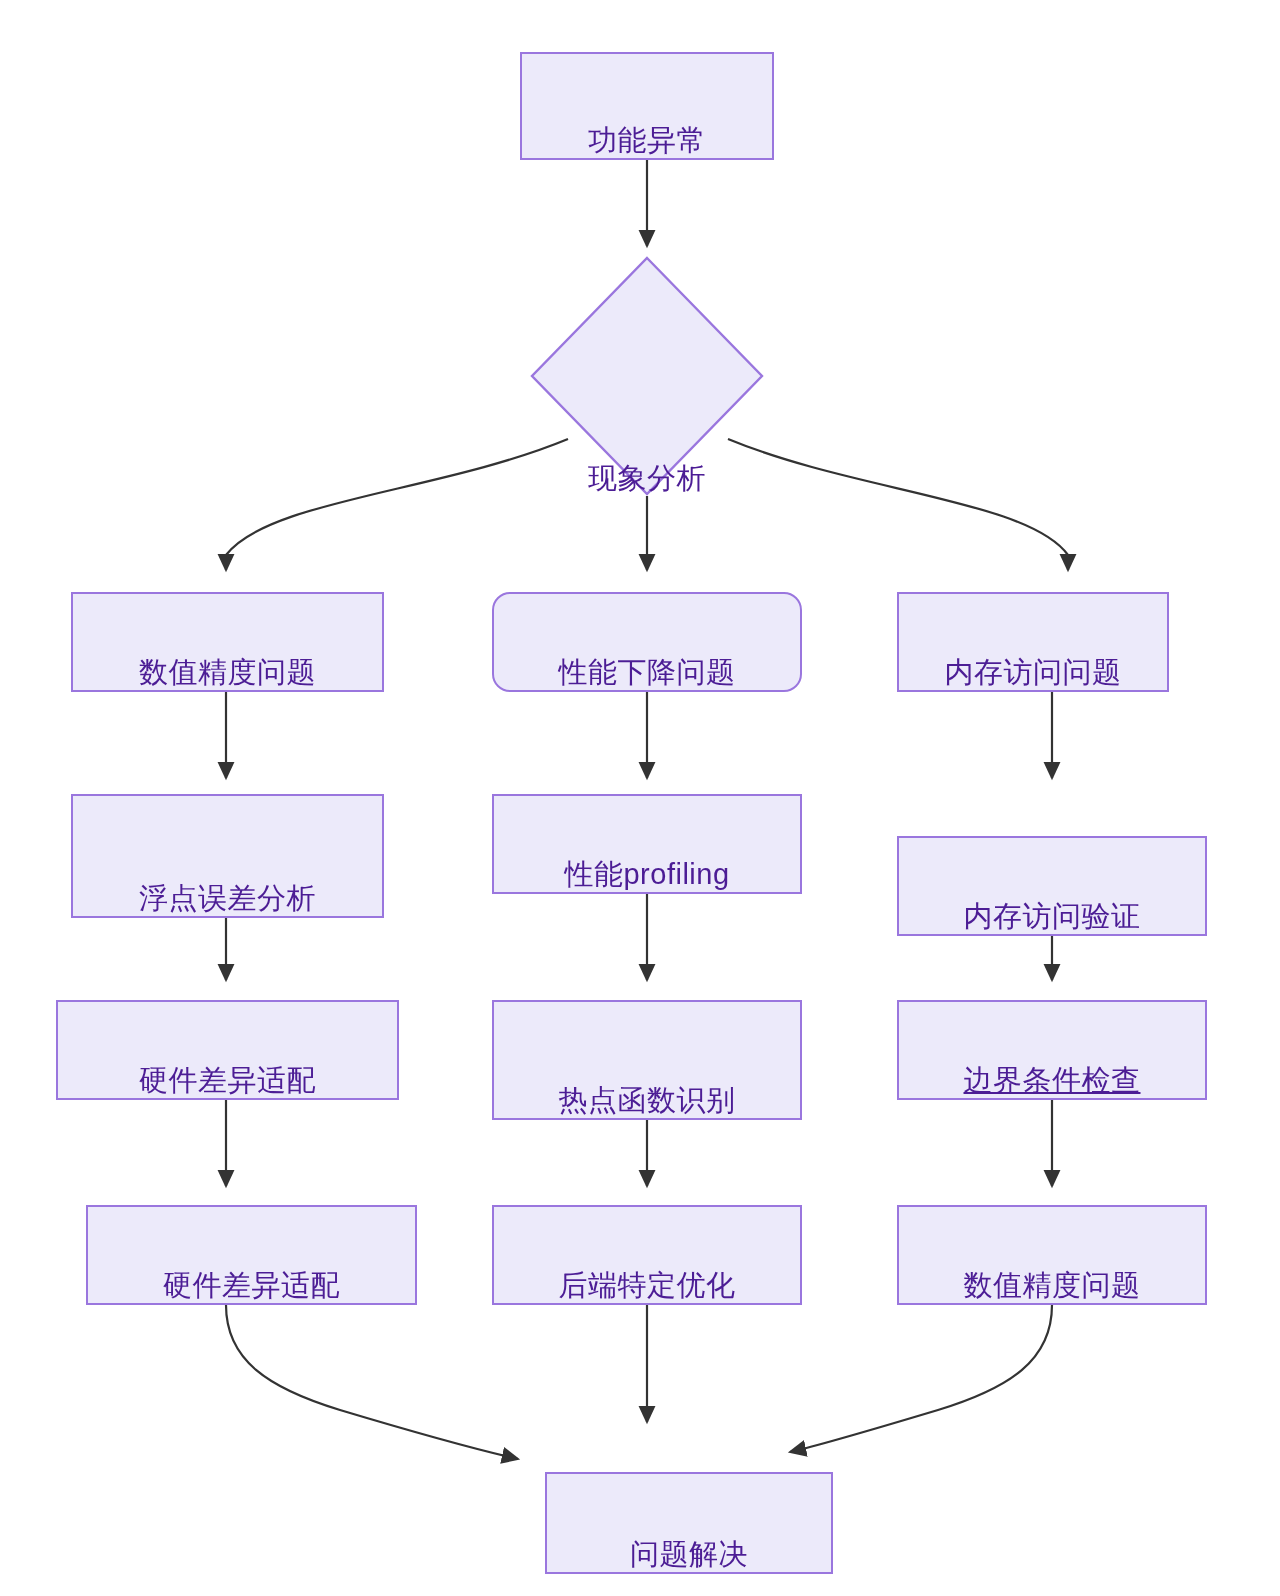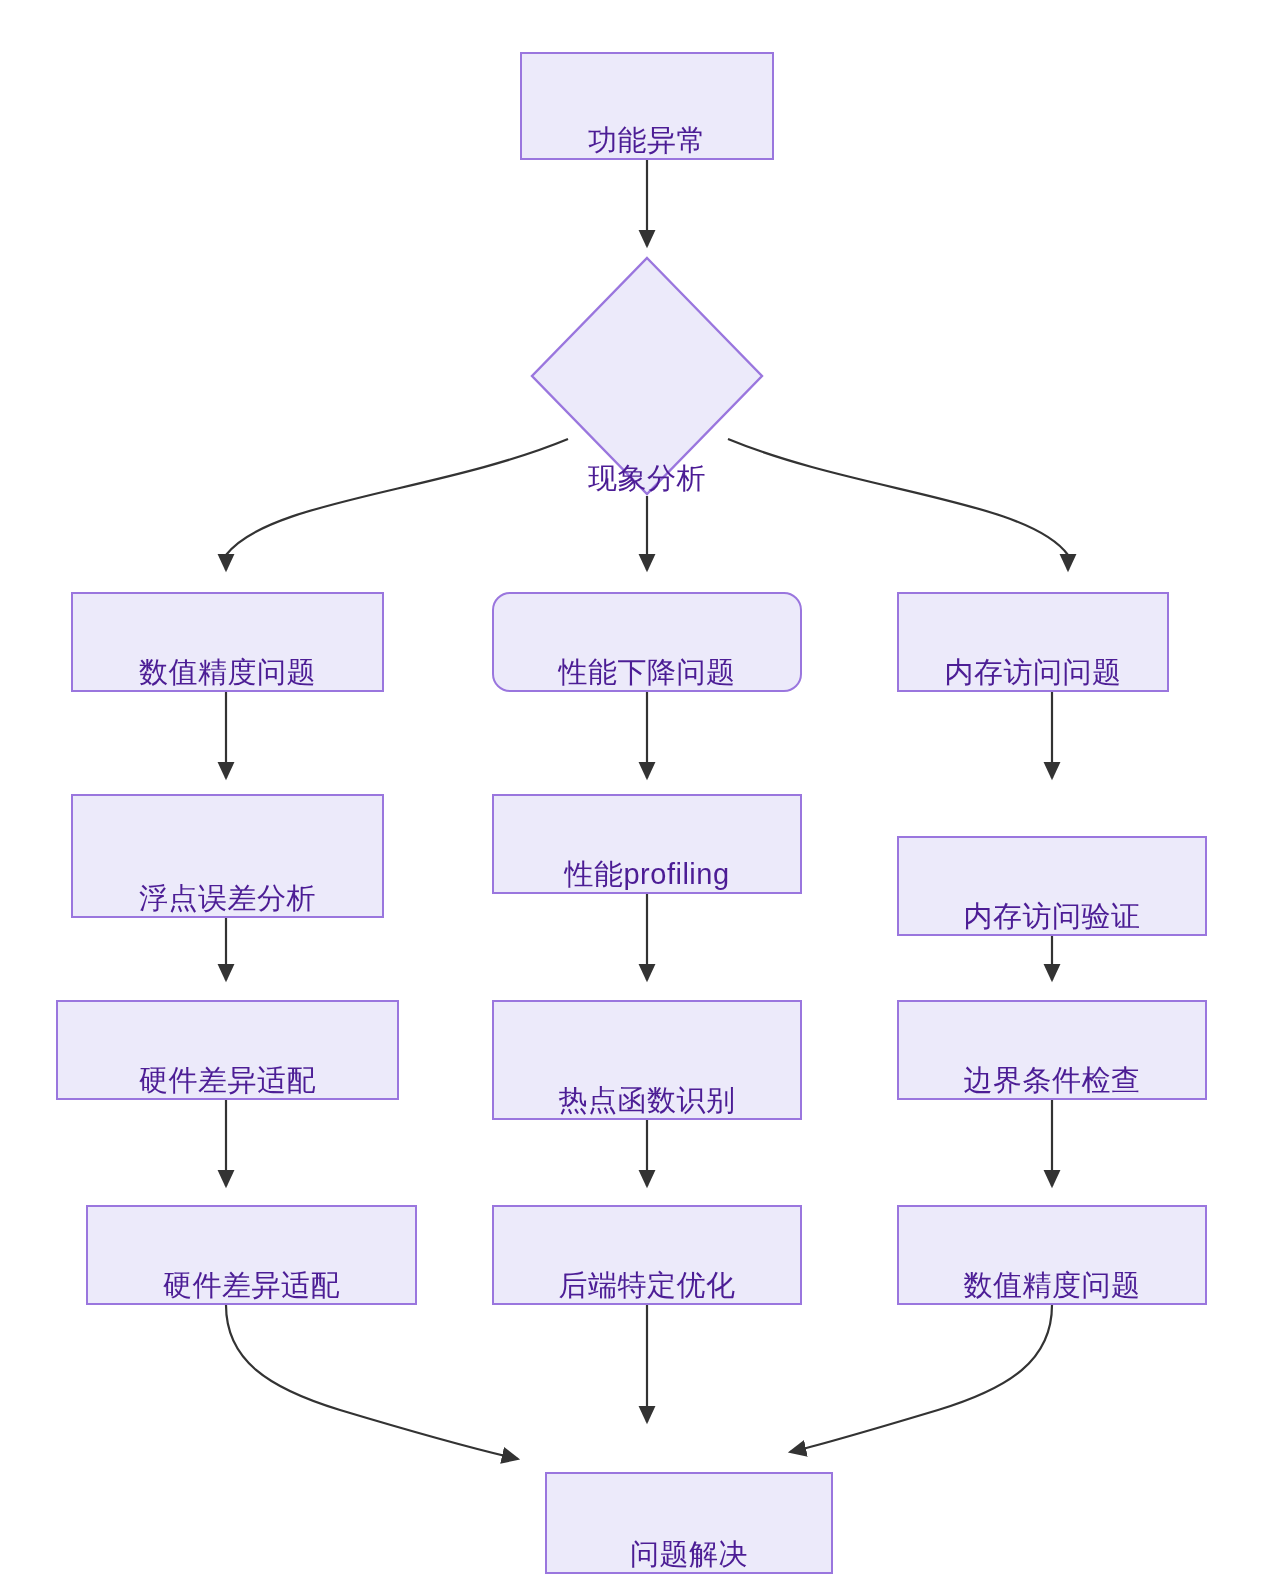--- a/index.html
+++ b/index.html
@@ -128,21 +128,21 @@
   <div class="node" style="left:897px; top:794px; width:310px; height:100px;margin-top:42px;">
     <span class="node-label">内存访问验证</span>
   </div>
 
   <div class="node" style="left:56px; top:1000px; width:343px; height:100px;">
     <span class="node-label">硬件差异适配</span>
   </div>
   <div class="node" style="left:492px; top:1000px; width:310px; height:120px;">
     <span class="node-label">热点函数识别</span>
   </div>
-  <div class="node" style="left:897px; top:1000px; width:310px; height:100px;">
+  <div class="node" style="left:897px; top:1000px; width:310px; height:100px;text-decoration:underline;">
     <span class="node-label">边界条件检查</span>
   </div>
 
   <div class="node" style="left:86px; top:1205px; width:331px; height:100px;">
     <span class="node-label">硬件差异适配</span>
   </div>
   <div class="node" style="left:492px; top:1205px; width:310px; height:100px;">
     <span class="node-label">后端特定优化</span>
   </div>
   <div class="node" style="left:897px; top:1205px; width:310px; height:100px;">

